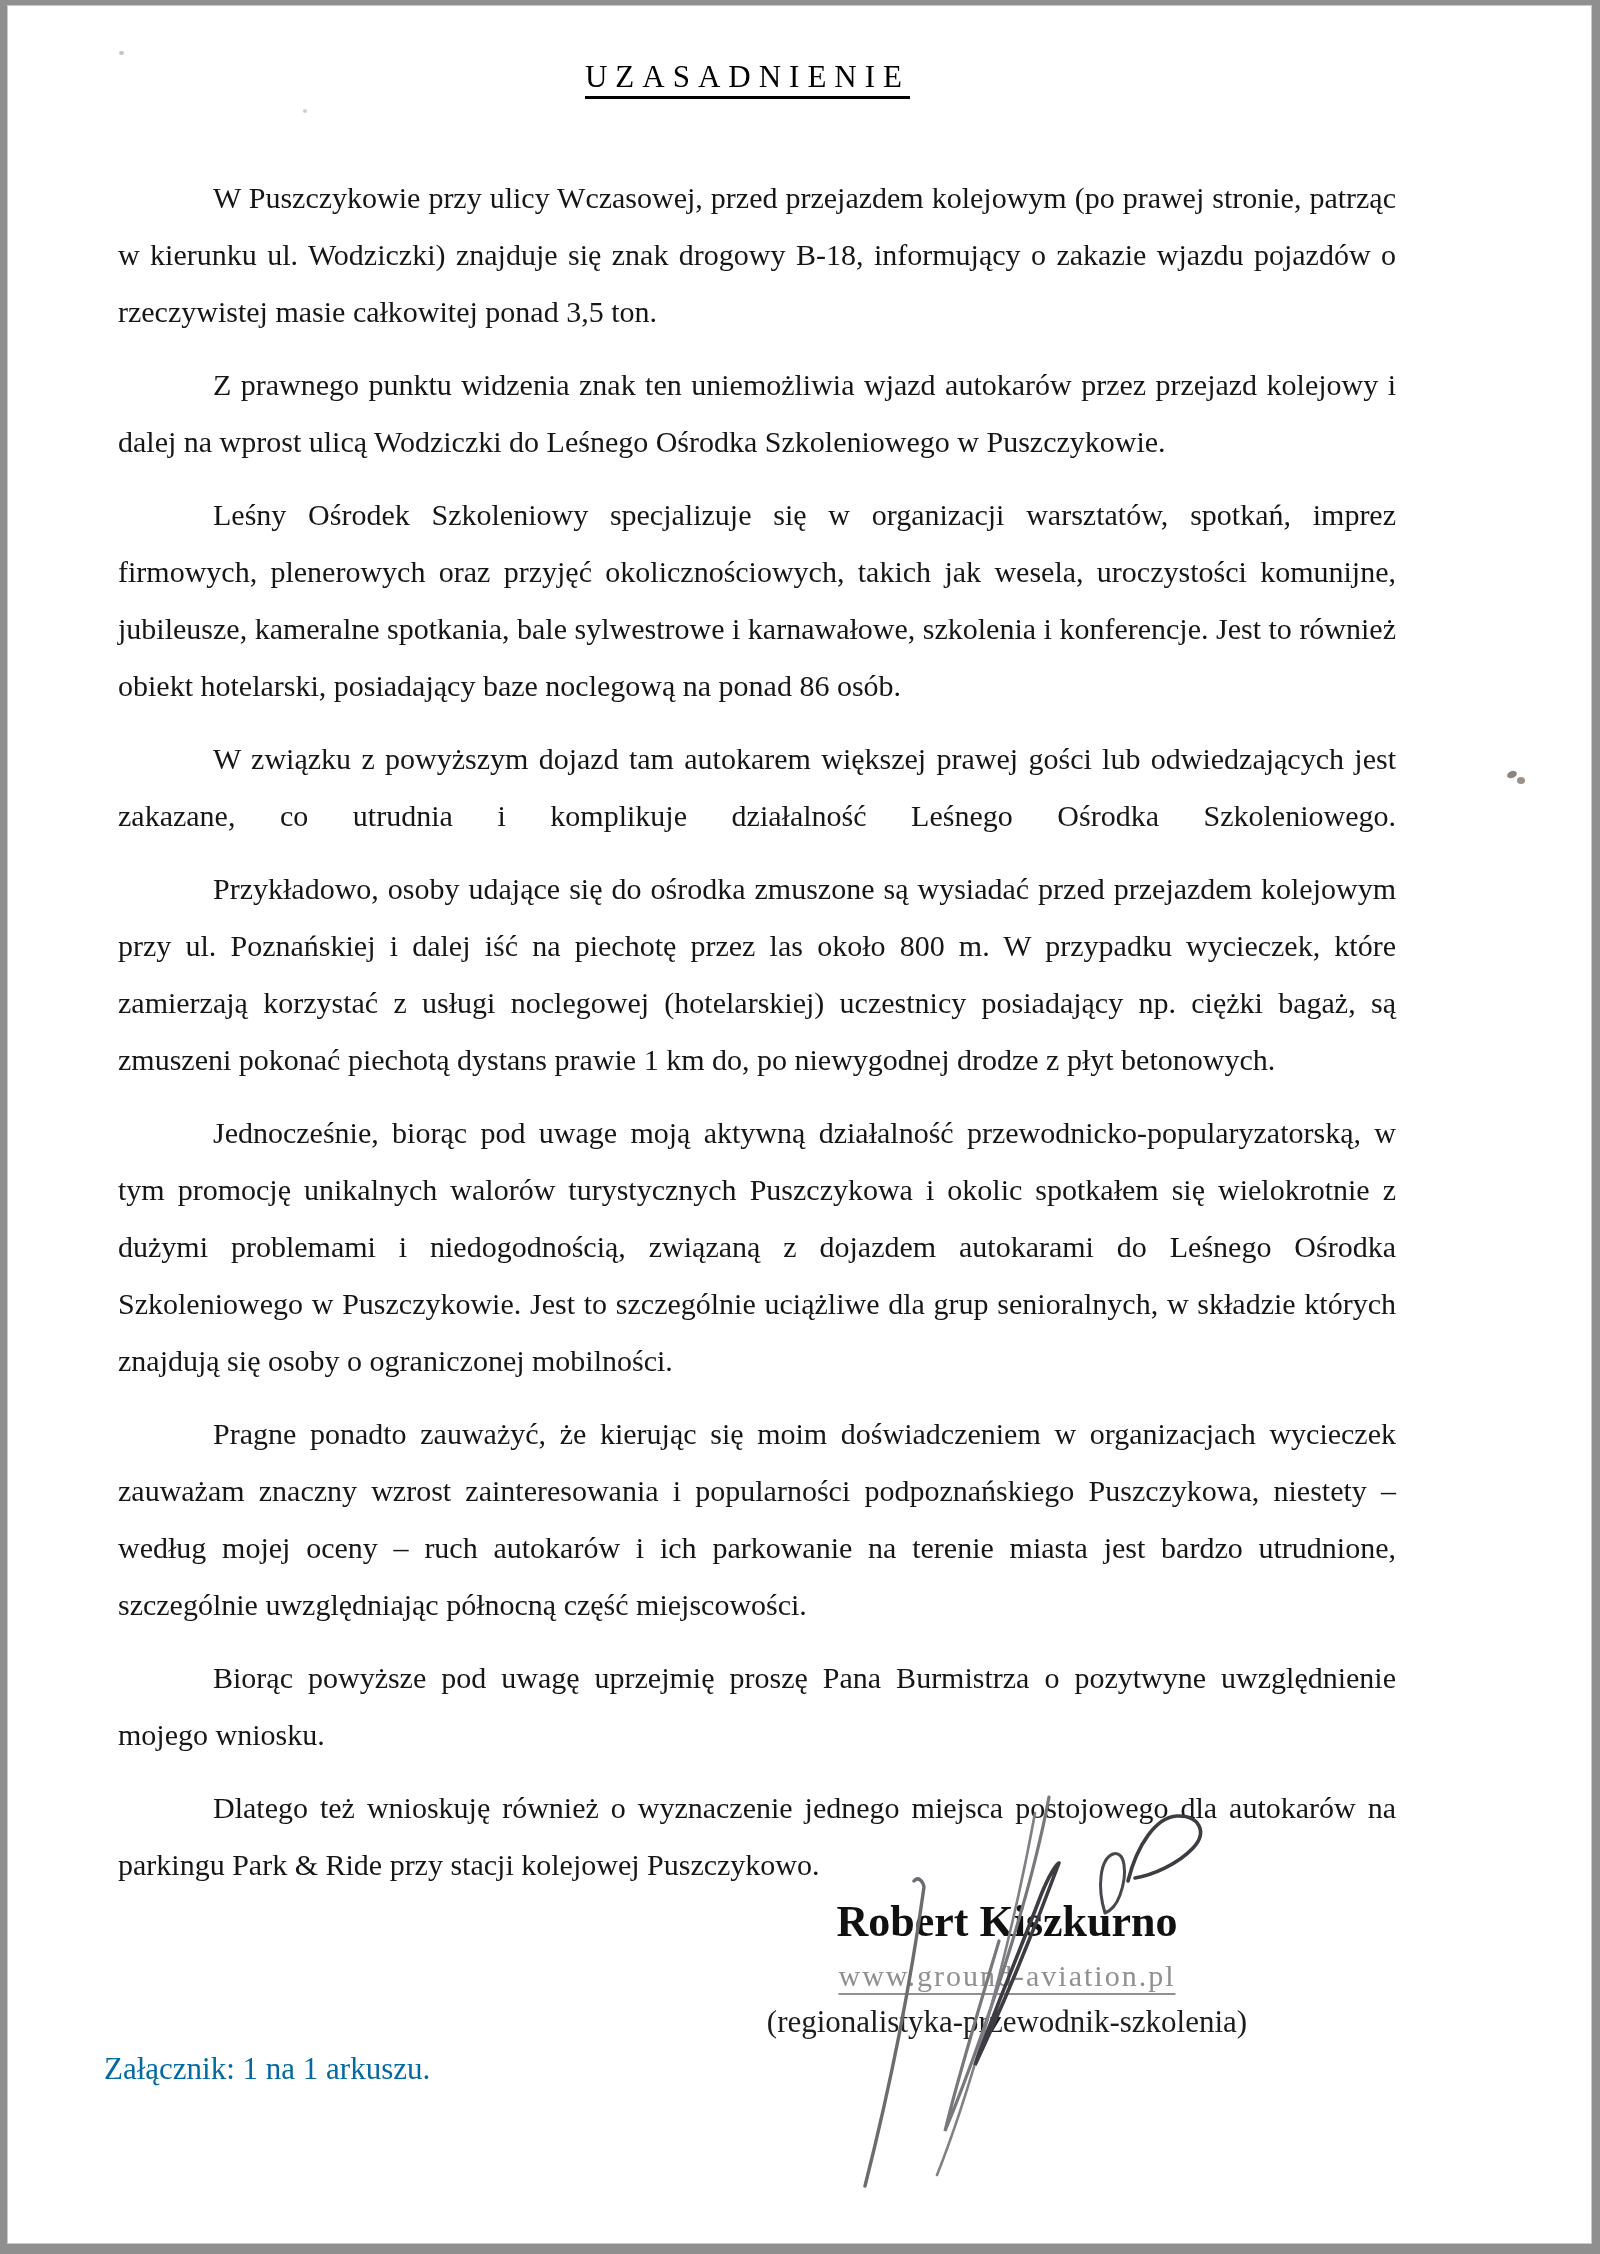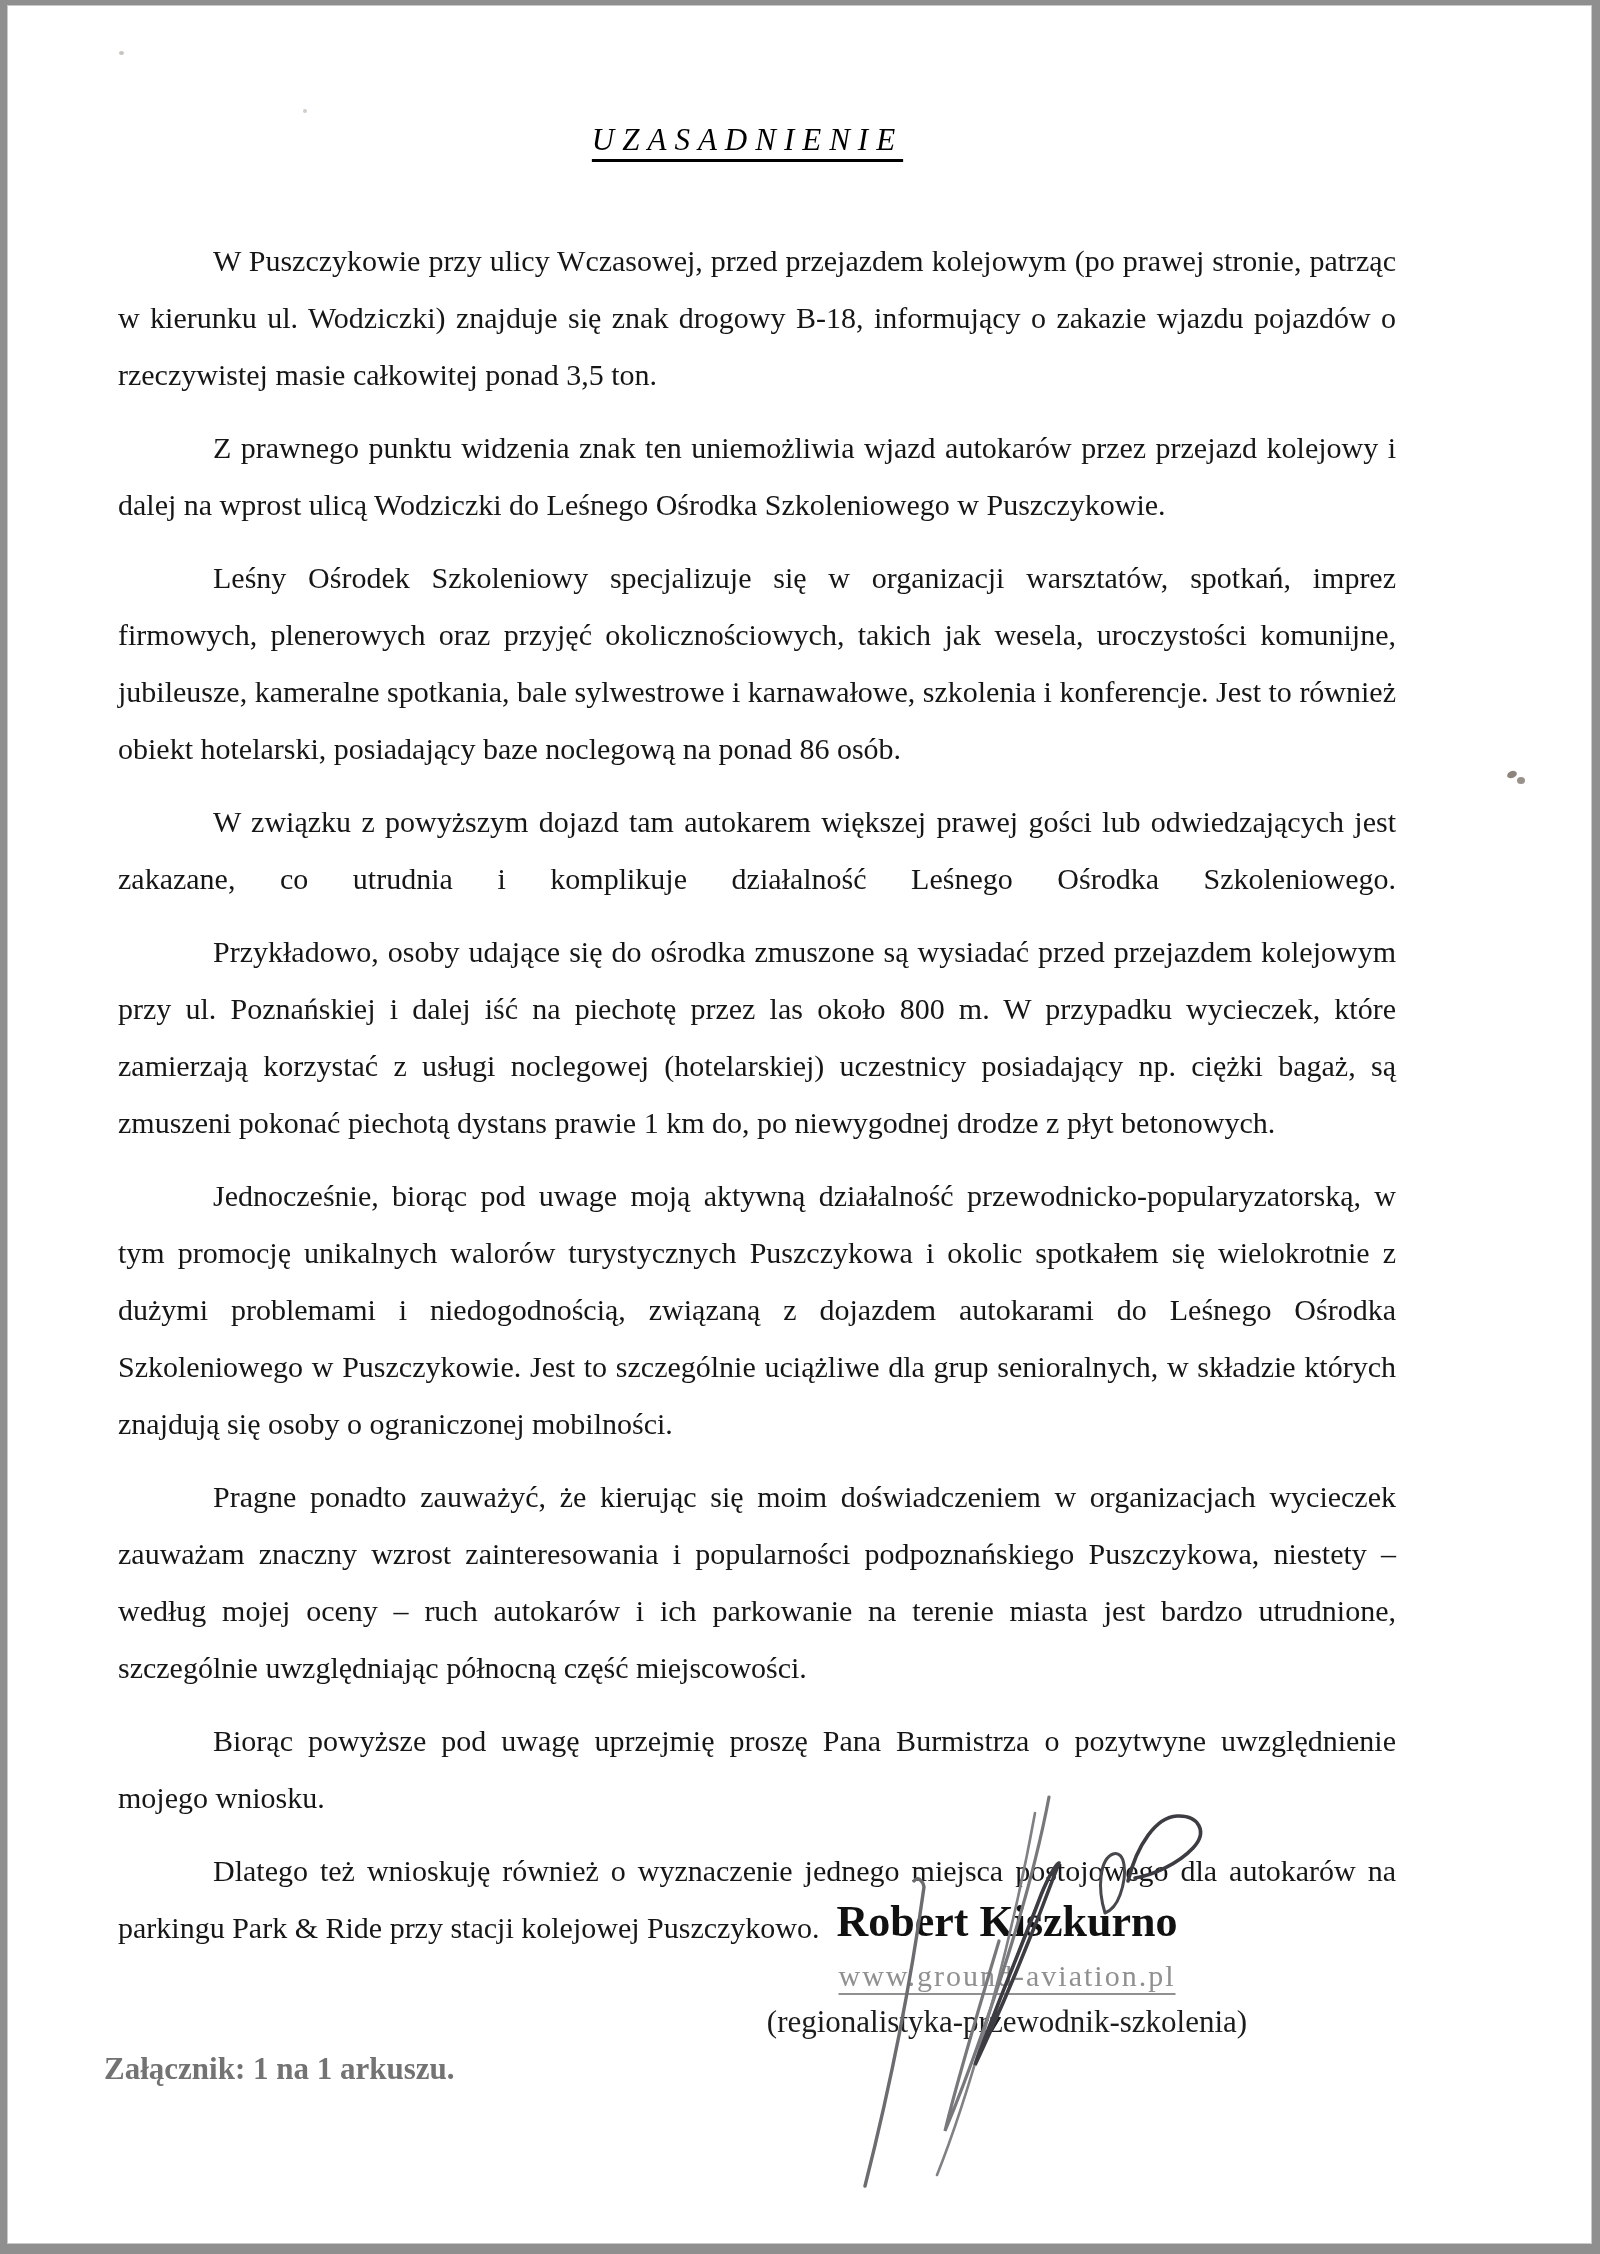--- a/index.html
+++ b/index.html
@@ -11,24 +11,23 @@
   }
   .page {
     position: absolute; inset: 0;
     background: #ffffff;
     border-style: solid; border-color: #8f8f8f;
     border-width: 5px 8px 10px 7px;
     box-shadow: inset 0 0 0 1px #c9c9c9;
     box-sizing: border-box;
   }
   .title-row {
-    margin-top: 117px;
+    margin-top: 54px;
     text-align: center;
     padding-right: 104px; 
-    font-style: italic;
   }
   .title-text {
     font-size: 31px; letter-spacing: 8px; color: #000;
     text-decoration: underline;
     text-decoration-thickness: 3px;
     text-underline-offset: 9px;
     white-space: nowrap;
   }
   .body-text {
     margin: 74px 180px 0 95px;
@@ -50,21 +49,21 @@
   .sig-url {
     margin-top: 16px; font-size: 30px; color: #909090;
     text-decoration: underline;
     text-decoration-thickness: 2px;
     text-underline-offset: 7px;
     letter-spacing: 2px;
   }
   .sig-subtitle { margin-top: 8px; font-size: 31px; color: #1c1c1c; }
   .attachment {
     position: absolute; left: 97px; top: 2046px;
-    font-size: 31px; color: #737373; font-weight: bold;
+    font-size: 31px; color: #0369a1;
   }
   .signature-svg { position: absolute; left: 780px; top: 1700px; }
   .speck { position: absolute; border-radius: 50%; }
   .speck1 { left: 1500px; top: 766px; width: 10px; height: 7px; background: #675c50; opacity: .75; transform: rotate(-20deg); }
   .speck2 { left: 1510px; top: 772px; width: 8px; height: 7px; background: #6f6458; opacity: .7; }
   .speck3 { left: 112px; top: 46px; width: 5px; height: 4px; background: #c9c3bd; }
   .speck4 { left: 296px; top: 104px; width: 4px; height: 4px; background: #d2cdc7; }
 </style>
 </head>
 <body>

